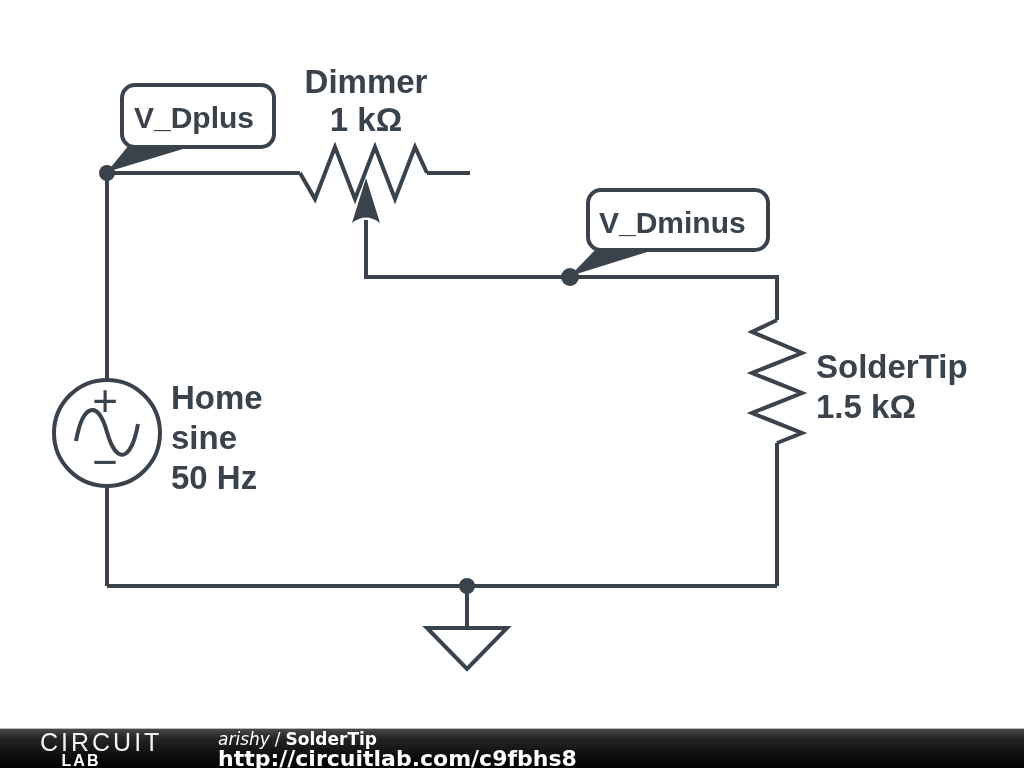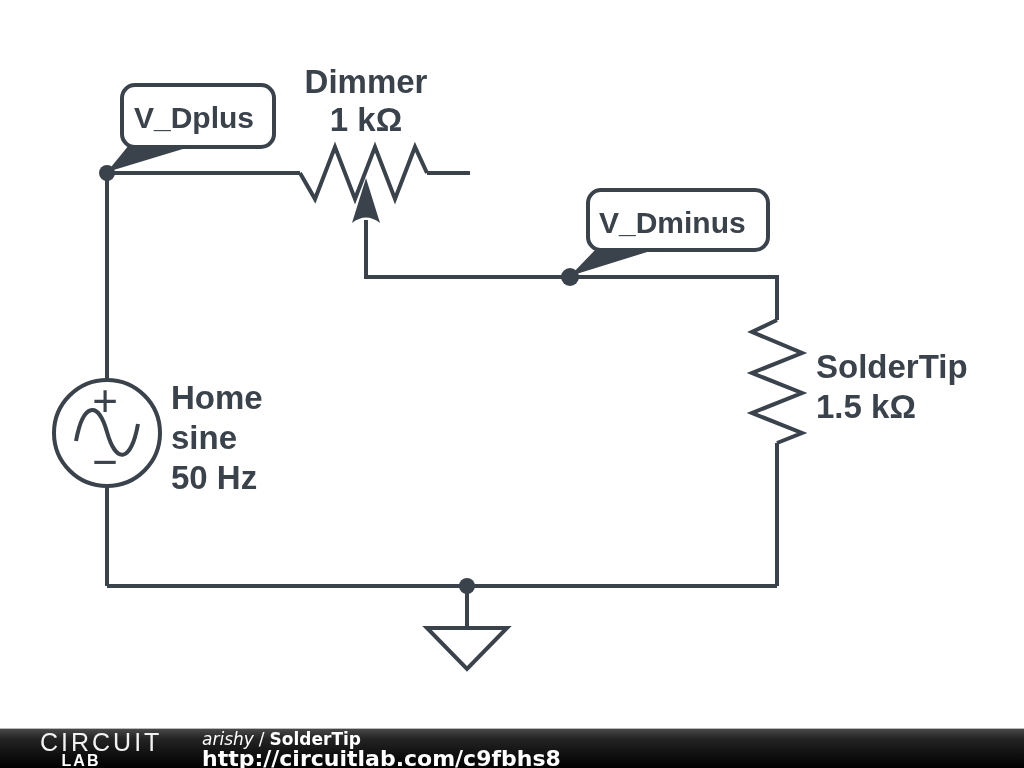--- a/index.html
+++ b/index.html
@@ -35,21 +35,21 @@
     font-weight: normal; color: #f2f2f2;
     font-family: "Liberation Sans", sans-serif;
   }
   .logo-bottom { display: flex; align-items: center; height: 15px; flex-direction: column; }
   .logo-bottom svg { display: block; }
   .logo-lab {
     font-size: 16px; font-weight: bold; letter-spacing: 2px;
     color: #ffffff; line-height: 15px;
     font-family: "Liberation Sans", sans-serif;
   }
-  .footer-text { margin-left: 28px; display: flex; flex-direction: column; justify-content: center; }
+  .footer-text { margin-left: 44px; display: flex; flex-direction: column; justify-content: center; }
   .footer-line1 { font-size: 17px; line-height: 19px; }
   .footer-line1 .author { font-style: italic; }
   .footer-line1 .sep { margin: 0 5px; }
   .footer-line1 .proj { font-weight: bold; }
   .footer-line2 { font-size: 22px; line-height: 19px; font-weight: bold; }
 </style>
 </head>
 <body>
 
 <div class="canvas-wrap">

